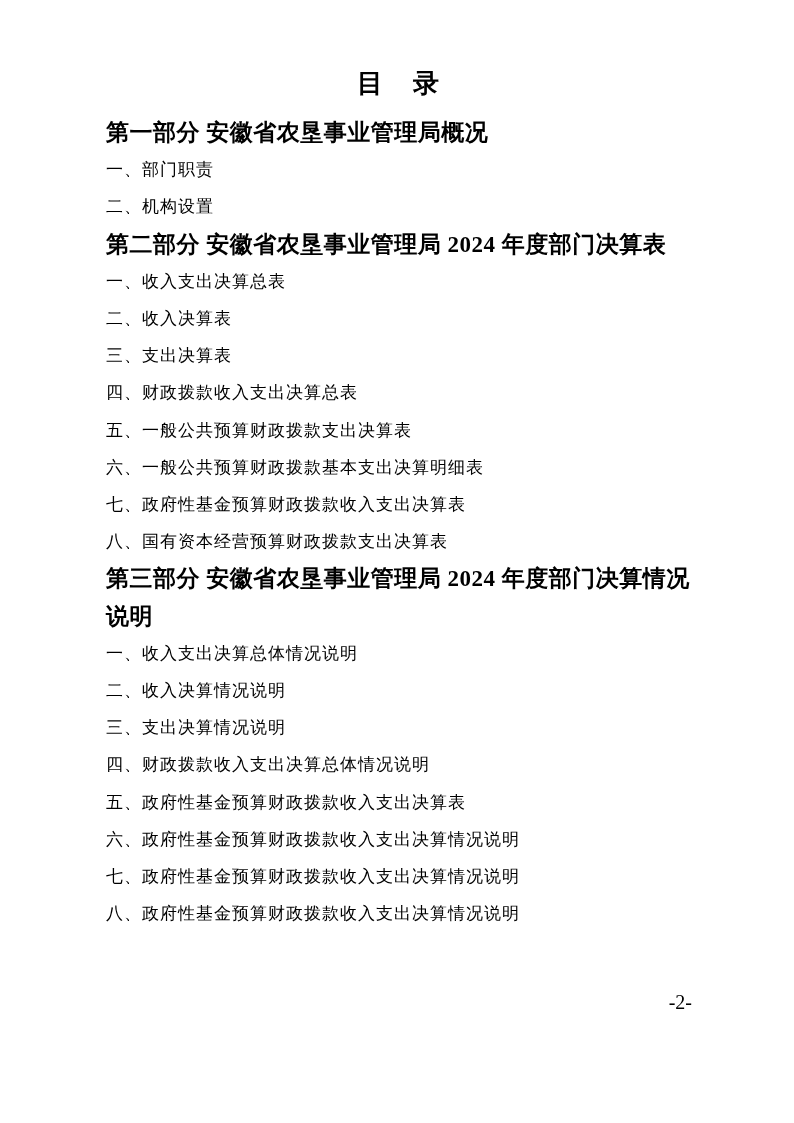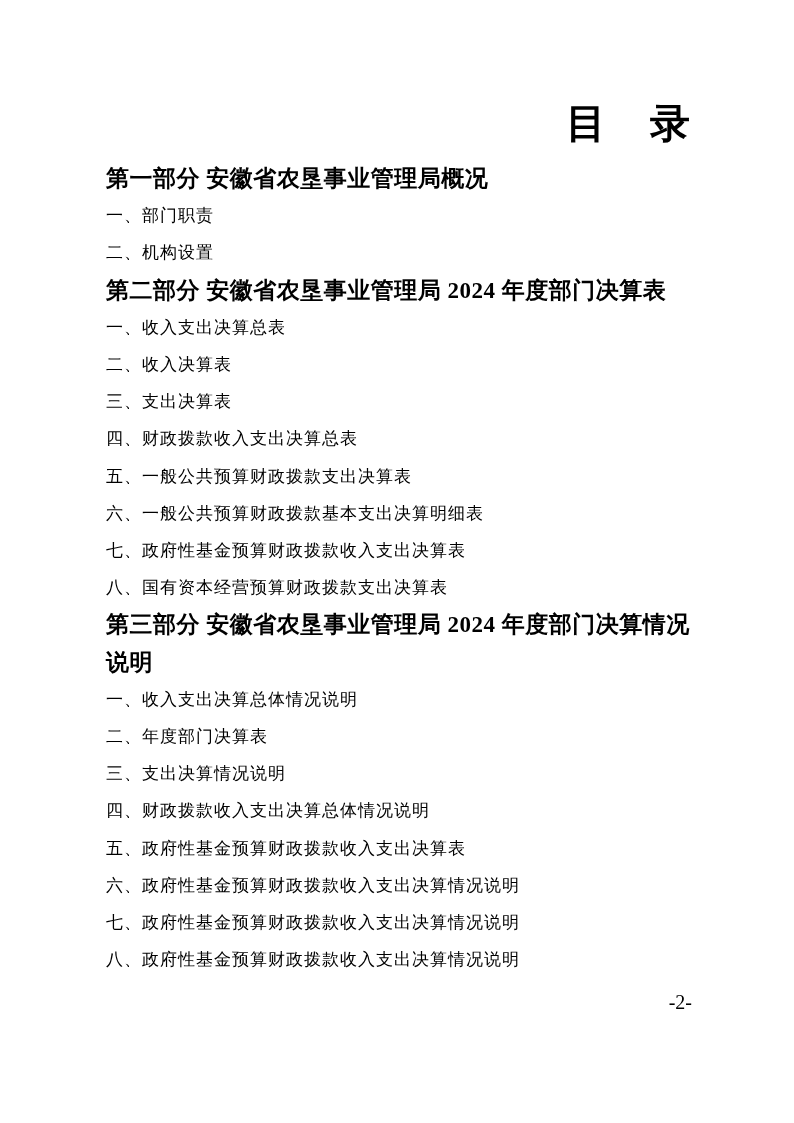--- a/index.html
+++ b/index.html
@@ -17,29 +17,29 @@
     overflow: hidden;
     margin: 0 auto;
   }
   .content {
     position: absolute;
     left: 106px;
     top: 0;
     width: 586px;
   }
   .doc-title {
-    padding-top: 104px;
-    text-align: right;
-    font-size: 40px;
+    padding-top: 64px;
+    text-align: center;
+    font-size: 26px;
     font-weight: bold;
     line-height: 40px;
     letter-spacing: 2px;
   }
   .toc {
-    margin-top: 16px;
+    margin-top: 10px;
   }
   .toc-heading {
     font-size: 23px;
     font-weight: bold;
     line-height: 37.2px;
     letter-spacing: 0.5px;
   }
   .toc-item {
     font-size: 17px;
     font-weight: normal;
@@ -75,21 +75,21 @@
       <div class="toc-item">二、收入决算表</div>
       <div class="toc-item">三、支出决算表</div>
       <div class="toc-item">四、财政拨款收入支出决算总表</div>
       <div class="toc-item">五、一般公共预算财政拨款支出决算表</div>
       <div class="toc-item">六、一般公共预算财政拨款基本支出决算明细表</div>
       <div class="toc-item">七、政府性基金预算财政拨款收入支出决算表</div>
       <div class="toc-item">八、国有资本经营预算财政拨款支出决算表</div>
 
       <div class="toc-heading">第三部分 安徽省农垦事业管理局 2024 年度部门决算情况说明</div>
       <div class="toc-item">一、收入支出决算总体情况说明</div>
-      <div class="toc-item">二、年度部门决算表</div>
+      <div class="toc-item">二、收入决算情况说明</div>
       <div class="toc-item">三、支出决算情况说明</div>
       <div class="toc-item">四、财政拨款收入支出决算总体情况说明</div>
       <div class="toc-item">五、政府性基金预算财政拨款收入支出决算表</div>
       <div class="toc-item">六、政府性基金预算财政拨款收入支出决算情况说明</div>
       <div class="toc-item">七、政府性基金预算财政拨款收入支出决算情况说明</div>
       <div class="toc-item">八、政府性基金预算财政拨款收入支出决算情况说明</div>
 
     </div>
   </div>
 

